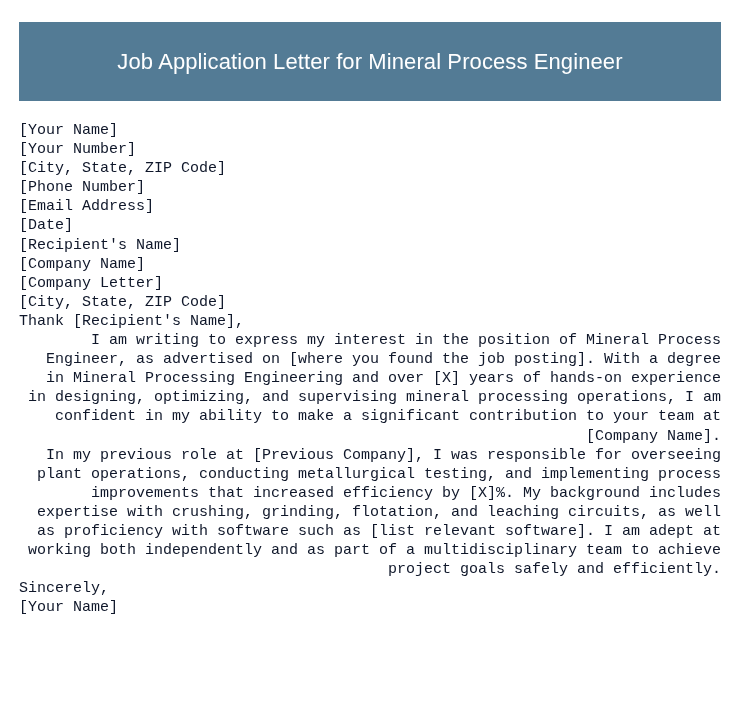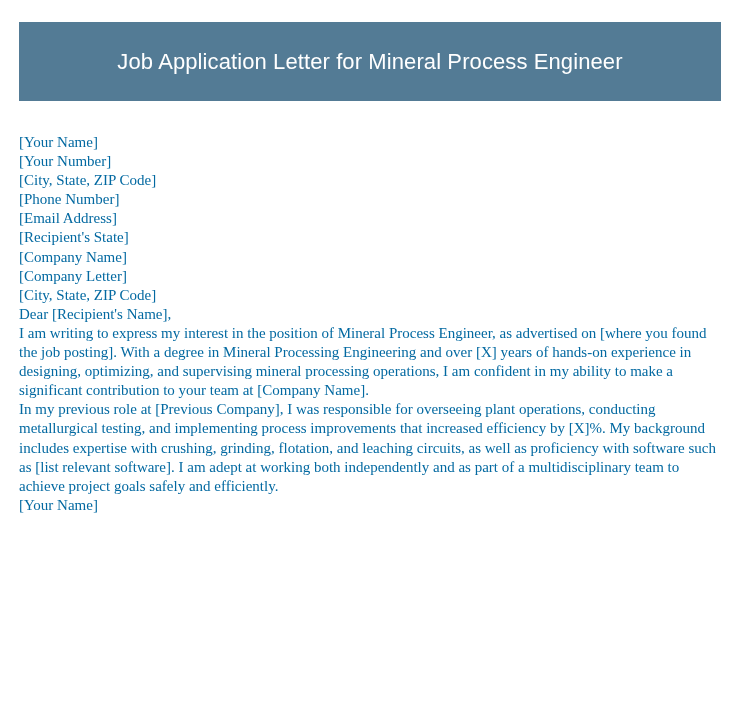--- a/index.html
+++ b/index.html
@@ -38,65 +38,67 @@
     font-weight: normal;
     line-height: 26px;
     letter-spacing: 0.1px;
     text-align: center;
     margin: 4px;
     font-family: "Liberation Sans", sans-serif;
   }
   .letter-body {
     position: absolute;
     left: 19px;
-    top: 133px;
+    top: 121px;
     width: 702px;
-    color: #0369a1;
+    color: #0f172a;
     font-size: 15px;
     line-height: 19.1px;
-    font-family: Liberation Serif, serif;
+    font-family: Liberation Mono, monospace;
   }
   .letter-line {
     display: block;
     white-space: pre-wrap;
     margin: 0;
     padding: 0;
   }
   .letter-para {
     display: block;
     margin: 0;
     padding: 0;
-    text-align: left;
+    text-align: right;
   }
 </style>
 </head>
 <body>
 
 <div class="page">
 
   <div class="header-banner">
     <h1 class="header-title">Job Application Letter for Mineral Process Engineer</h1>
   </div>
 
   <div class="letter-body">
 
     <span class="letter-line">[Your Name]</span>
     <span class="letter-line">[Your Number]</span>
     <span class="letter-line">[City, State, ZIP Code]</span>
     <span class="letter-line">[Phone Number]</span>
     <span class="letter-line">[Email Address]</span>
 
+    <span class="letter-line">[Date]</span>
 
-    <span class="letter-line">[Recipient's State]</span>
+    <span class="letter-line">[Recipient's Name]</span>
     <span class="letter-line">[Company Name]</span>
     <span class="letter-line">[Company Letter]</span>
     <span class="letter-line">[City, State, ZIP Code]</span>
 
-    <span class="letter-line">Dear [Recipient's Name],</span>
+    <span class="letter-line">Thank [Recipient's Name],</span>
 
     <p class="letter-para">I am writing to express my interest in the position of Mineral Process Engineer, as advertised on [where you found the job posting]. With a degree in Mineral Processing Engineering and over [X] years of hands-on experience in designing, optimizing, and supervising mineral processing operations, I am confident in my ability to make a significant contribution to your team at [Company Name].</p>
     <p class="letter-para">In my previous role at [Previous Company], I was responsible for overseeing plant operations, conducting metallurgical testing, and implementing process improvements that increased efficiency by [X]%. My background includes expertise with crushing, grinding, flotation, and leaching circuits, as well as proficiency with software such as [list relevant software]. I am adept at working both independently and as part of a multidisciplinary team to achieve project goals safely and efficiently.</p>
 
+    <span class="letter-line">Sincerely,</span>
     <span class="letter-line">[Your Name]</span>
 
   </div>
 
 </div>
 
 </body></html>

